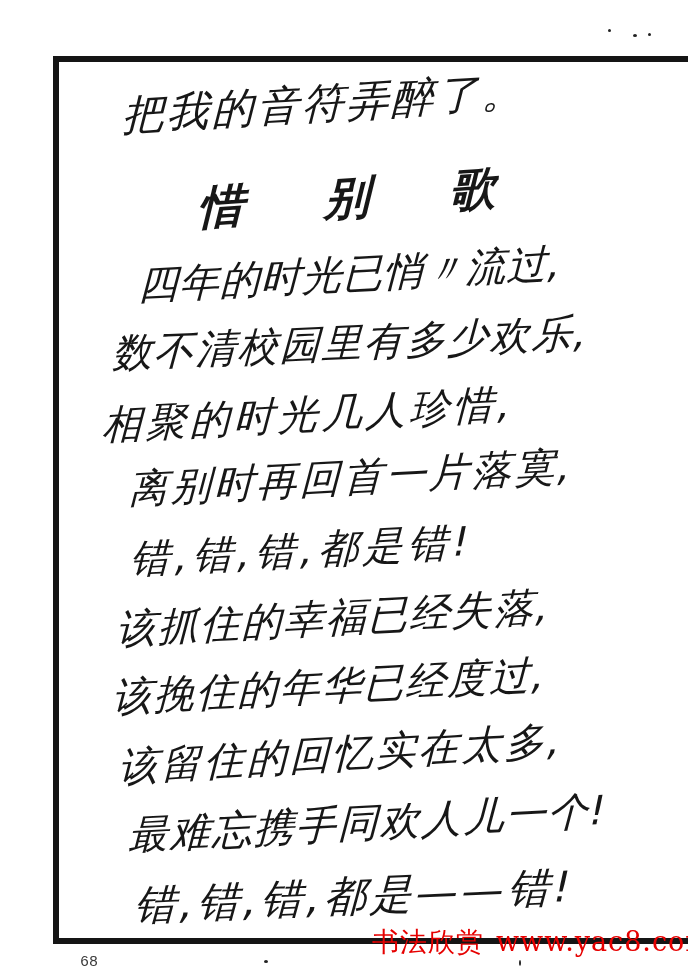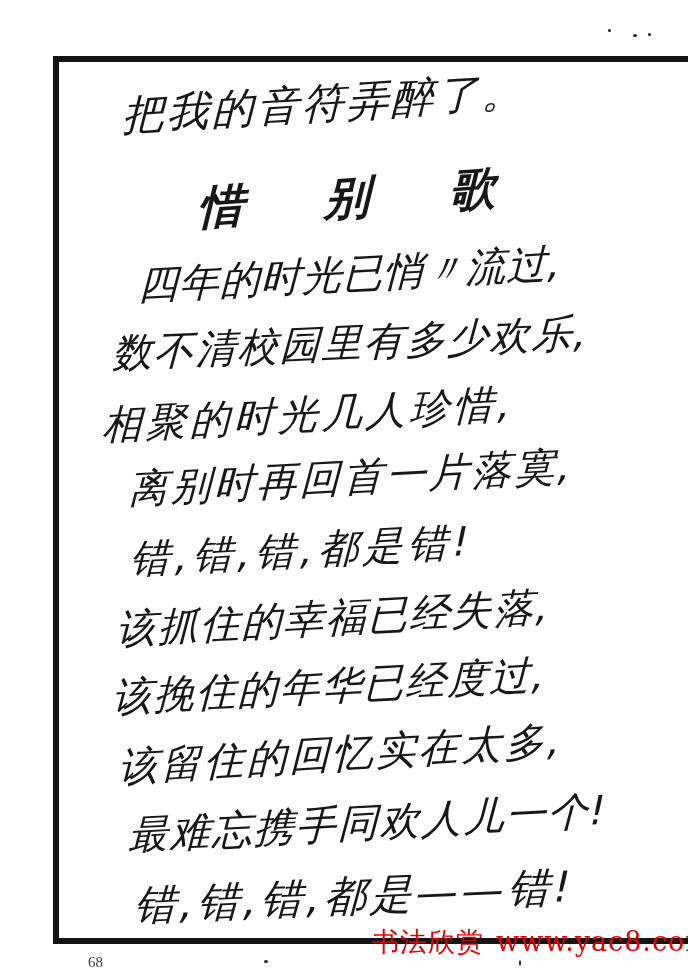--- a/index.html
+++ b/index.html
@@ -56,25 +56,25 @@
     font-size: 27px;
     color: #e60000;
     z-index: 6;
     white-space: nowrap;
     letter-spacing: 1px;
   }
   .watermark .site { font-family: "DejaVu Sans", sans-serif; margin-right: 12px; }
   .watermark .url  { font-family: "DejaVu Serif", serif; }
   .page-number {
     position: absolute;
-    left: 88px;
+    left: 80px;
     top: 954px;
     font-size: 15px;
     color: #3a3a3a;
-    font-family: Liberation Serif, serif;
+    font-family: Liberation Mono, monospace;
   }
   .speck {
     position: absolute;
     background: #222;
     border-radius: 50%;
   }
   .sp1 { left:608px; top:29px; width:3px; height:3px; }
   .sp2 { left:633px; top:34px; width:4px; height:3px; }
   .sp3 { left:648px; top:33px; width:3px; height:3px; }
   .sp4 { left:264px; top:960px; width:4px; height:3px; }

